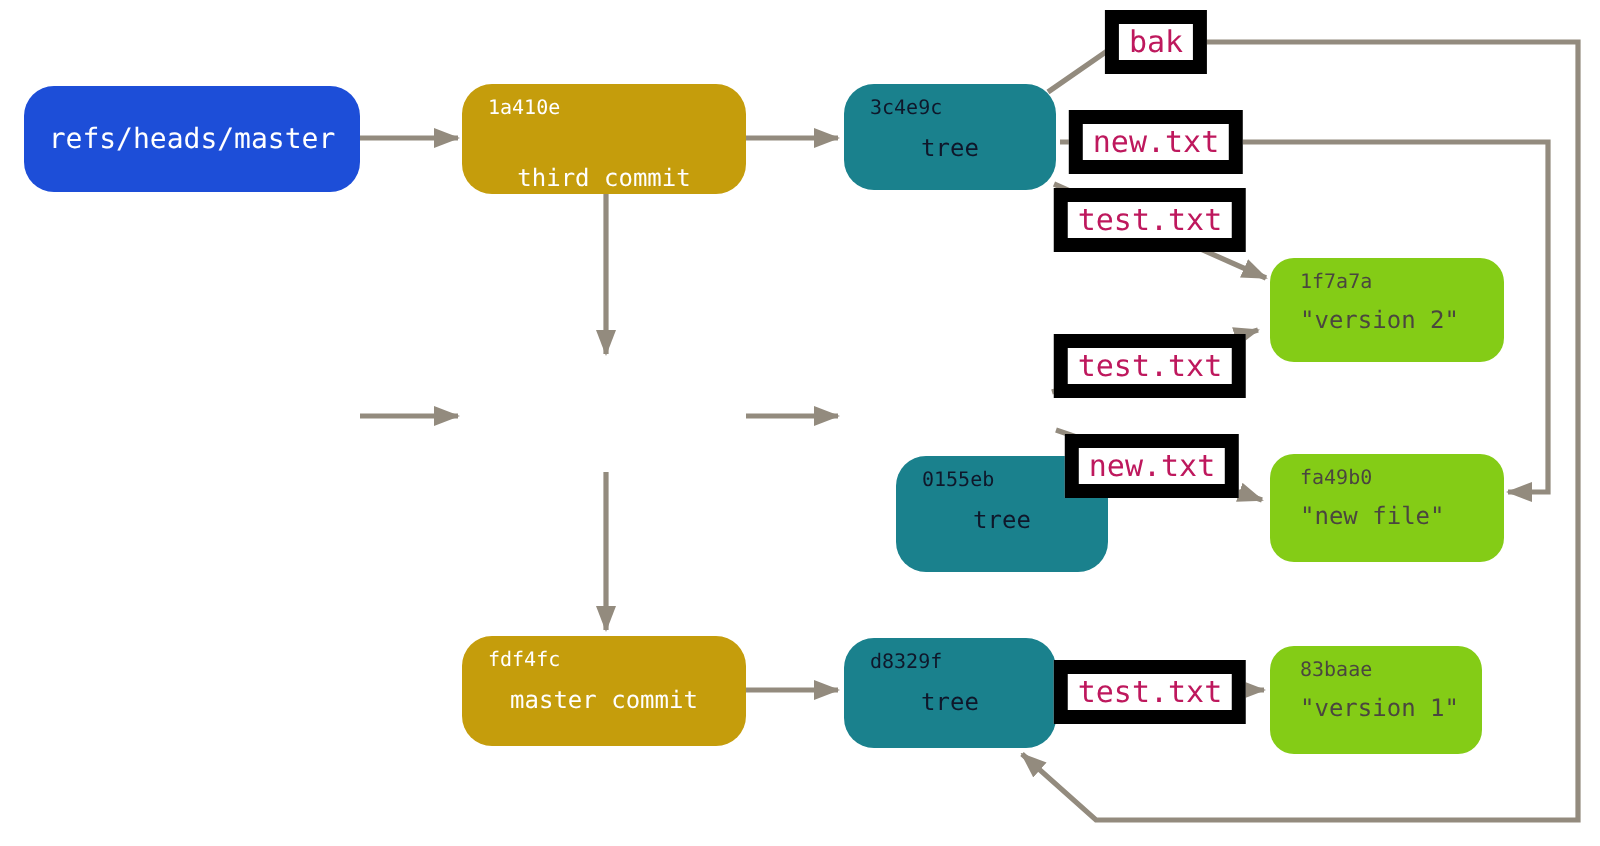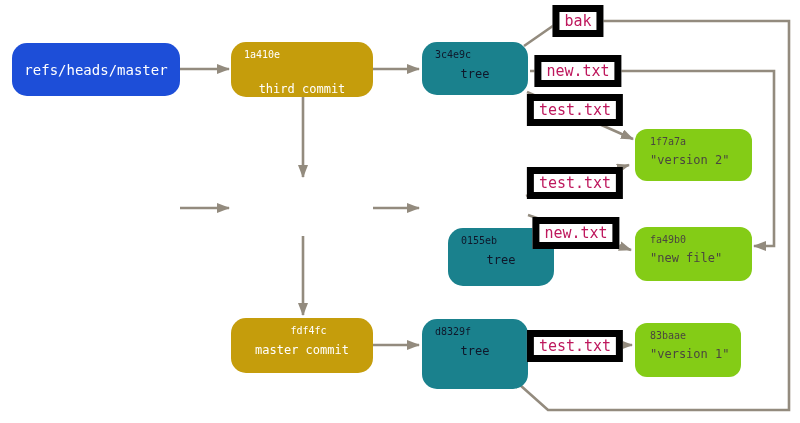--- a/index.html
+++ b/index.html
@@ -44,24 +44,24 @@
   .tree   { background: #1A818D; color: #0f172a; }
   .blob   { background: #84cc16; color: #4A463F; }
   .blob .hash { margin-left: 15px; }
   .blob .name { text-align: left; margin-left: 15px; margin-top: 4px; }
 
   
   #ref-master    { left: 12px;  top: 43px;  width: 168px; height: 53px; }
   #ref-test      { left: 12px;  top: 180px; width: 168px; height: 53px; }
   #commit-third  { left: 231px; top: 42px;  width: 142px; height: 55px; justify-content: space-between; }
   #commit-second { left: 231px; top: 180px; width: 142px; height: 55px; }
-  #commit-first  { left: 231px; top: 318px; width: 142px; height: 55px; align-items: center; }
+  #commit-first  { left: 231px; top: 318px; width: 142px; height: 55px; }
   #tree-top      { left: 422px; top: 42px;  width: 106px; height: 53px; }
   #tree-mid      { left: 448px; top: 180px; width: 106px; height: 58px; margin-top: 48px; }
-  #tree-bottom   { left: 422px; top: 319px; width: 106px; height: 70px; }
+  #tree-bottom   { left: 422px; top: 319px; width: 106px; height: 55px; }
   #blob-version2 { left: 635px; top: 129px; width: 117px; height: 52px; border-radius: 12px; }
   #blob-newfile  { left: 635px; top: 227px; width: 117px; height: 54px; border-radius: 12px; }
   #blob-version1 { left: 635px; top: 323px; width: 106px; height: 54px; border-radius: 12px; }
 
   .elabel {
     position: absolute;
     z-index: 3;
     transform: translate(-50%, -50%);
     background: #ffffff;
     border: 7px solid #000000;

